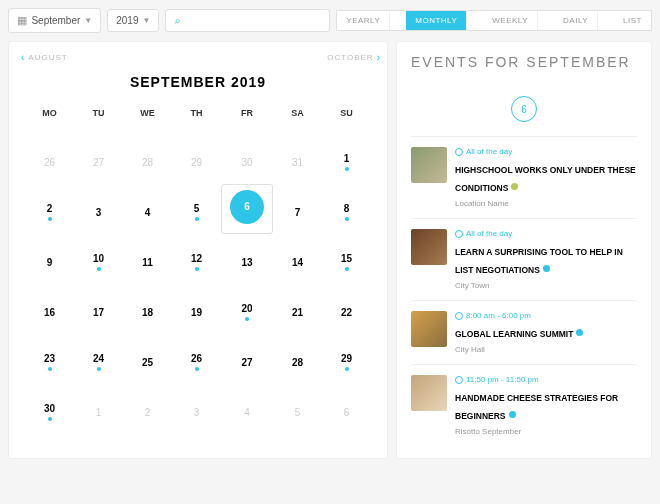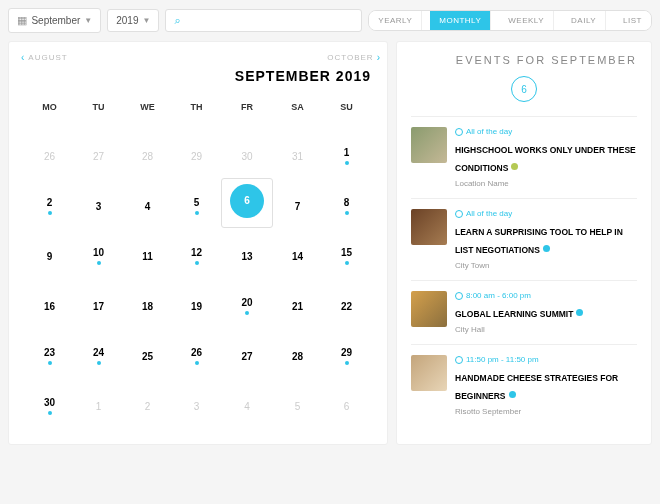--- a/index.html
+++ b/index.html
@@ -4,39 +4,39 @@
 <style>
 *{box-sizing:border-box;margin:0;padding:0;font-family:Arial,Helvetica,sans-serif}
 body{background:#f5f5f5;width:660px;height:504px;overflow:hidden;padding:8px}
 .topbar{display:flex;gap:6px;align-items:center;margin-bottom:8px}
 .sel{background:#fff;border:1px solid #e0e0e0;border-radius:3px;padding:5px 8px;font-size:10px;display:flex;align-items:center;gap:4px;color:#555}
 .sel .chev{font-size:8px;color:#999}
 .cal-ic{color:#999;font-size:11px}
 .search-wrap{flex:1;background:#fff;border:1px solid #e0e0e0;border-radius:3px;display:flex;align-items:center;padding:4px 8px}
 .search-ic{color:#2EC5E8;font-size:11px}
 .search-wrap input{border:none;outline:none;flex:1;margin-left:6px;font-size:10px}
-.views{display:flex;gap:8px;background:#fff;border:1px solid #e0e0e0;border-radius:8px;overflow:hidden}
+.views{display:flex;gap:16px;background:#fff;border:1px solid #e0e0e0;border-radius:1px;overflow:hidden}
 .views button{border:none;background:#fff;padding:5px 9px;font-size:8px;letter-spacing:.5px;color:#999;cursor:pointer;border-right:1px solid #eee}
 .views button:last-child{border-right:none}
 .views button.active{background:#2EC5E8;color:#fff}
 .main{display:flex;gap:8px}
 .cal-panel{background:#fff;border:1px solid #eee;border-radius:3px;flex:0 0 380px;padding:10px 16px 16px;position:relative}
 .nav-prev,.nav-next{position:absolute;top:10px;font-size:8px;letter-spacing:1px;color:#bbb;display:flex;align-items:center;gap:3px;cursor:pointer}
 .nav-prev{left:12px}
 .nav-next{right:6px}
 .nav-prev .arr,.nav-next .arr{color:#2EC5E8;font-size:10px}
-.cal-title{text-align:right;font-size:14px;font-weight:bold;letter-spacing:1px;margin:16px 0 18px}
+.cal-title{text-align:center;font-size:14px;font-weight:bold;letter-spacing:1px;margin:22px 0 18px}
 .grid{display:grid;grid-template-columns:repeat(7,1fr);text-align:center}
 .dow{font-size:9px;font-weight:bold;color:#333;padding-bottom:16px}
 .cell{height:50px;display:flex;flex-direction:column;align-items:center;justify-content:center;font-size:10px;font-weight:bold;position:relative;cursor:pointer;padding-top:6px}
 .cell.out{color:#ccc;font-weight:normal}
 .dot{width:4px;height:4px;border-radius:50%;background:#2EC5E8;margin-top:3px}
 .cell.sel .num{background:#2EC5E8;color:#fff;width:34px;height:34px;border-radius:50%;display:flex;align-items:center;justify-content:center;margin-top:-6px}
 .events-panel{background:#fff;border:1px solid #eee;border-radius:3px;flex:1;padding:12px 14px;overflow:hidden}
-.ev-title{text-align:right;font-size:11px;letter-spacing:2px;color:#888;margin-bottom:10px}
+.ev-title{text-align:left;font-size:14px;letter-spacing:2px;color:#888;margin-bottom:26px}
 .day-badge{width:26px;height:26px;border:1px solid #2EC5E8;border-radius:50%;display:flex;align-items:center;justify-content:center;margin:0 auto 14px;color:#2EC5E8;font-size:10px}
 .ev{display:flex;gap:8px;border-top:1px solid #eee;padding:10px 0}
 .ev:first-of-type{border-top:1px solid #eee}
 .thumb{width:36px;height:36px;background:#ccc;border-radius:2px;flex-shrink:0;background-size:cover}
 .ev-body{flex:1;min-width:0}
 .ev-time{color:#2EC5E8;font-size:8px;display:flex;align-items:center;gap:3px;margin-bottom:3px}
 .clock{width:8px;height:8px;border:1px solid #2EC5E8;border-radius:50%;position:relative;display:inline-block}
 .ev-name{font-size:8.5px;font-weight:bold;line-height:1.3;display:inline}
 .badge{width:7px;height:7px;border-radius:50%;display:inline-block;margin-left:3px;vertical-align:middle}
 .ev-loc{font-size:8px;color:#999;margin-top:4px}

